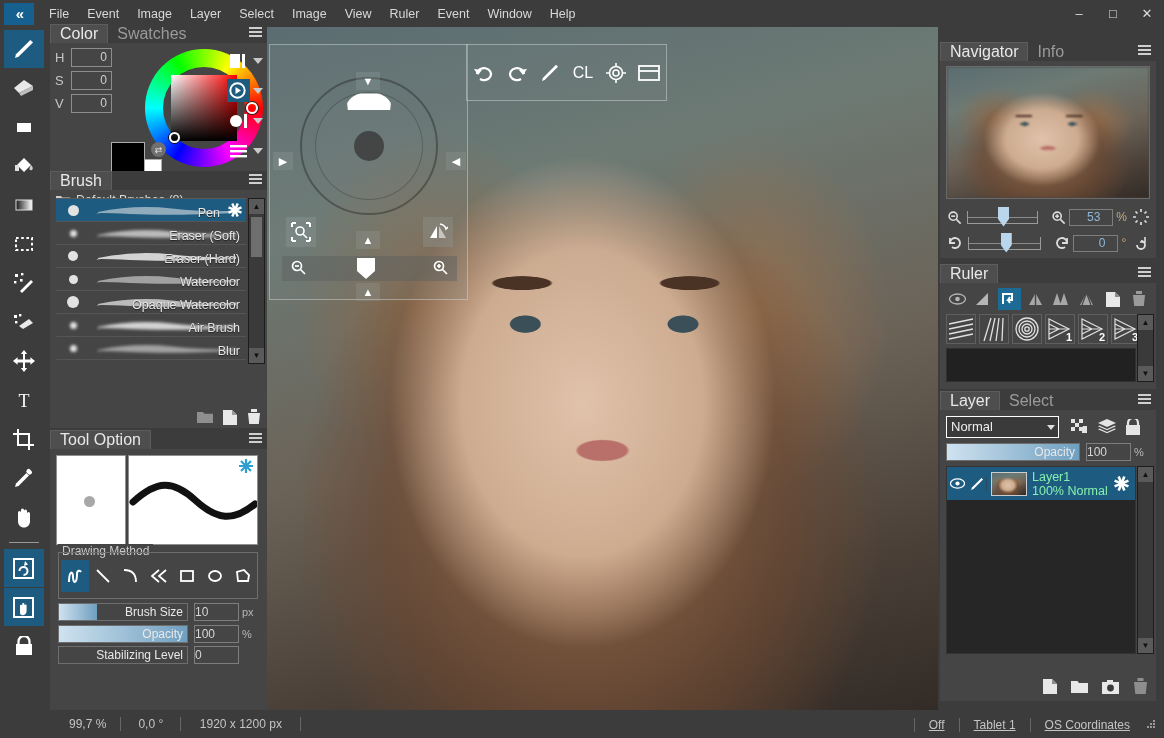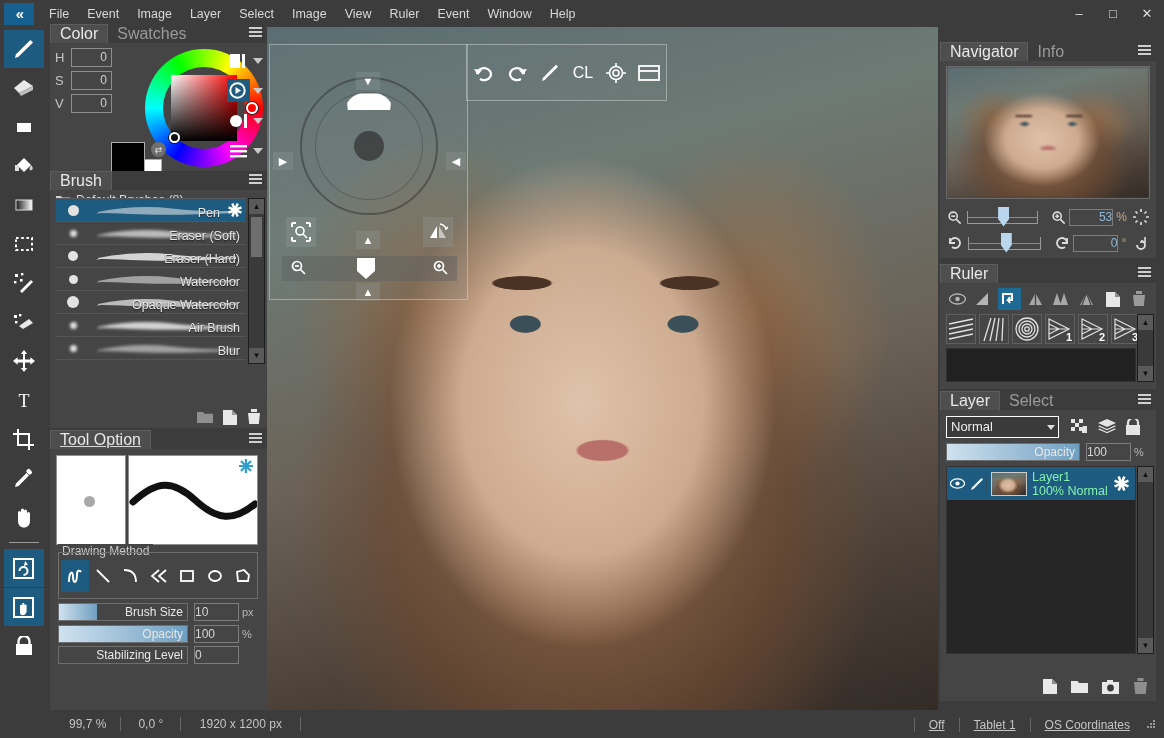--- a/index.html
+++ b/index.html
@@ -72,21 +72,21 @@
   .bdot span { display:block; border-radius:50%; background:#e2e2e2;}
   .bstroke { flex:1; position:relative; height:23px; }
   .bname { position:absolute; right:6px; bottom:1px; color:#e7e7e7; font-size:12.5px; text-shadow:0 1px 1px #222;}
   .brushitem.sel .bname { right:26px;}
   .scrollbar { position:absolute; width:17px; background:#3a3a3a; border:1px solid #1d1d1d;}
   .sbtn { width:15px; height:15px; background:#5a5a5a; display:flex; align-items:center; justify-content:center; color:#111; font-size:8px;}
   .sthumb { position:absolute; left:1px; width:13px; background:#6e6e6e; border:1px solid #3a3a3a;}
   .panelbtns { position:absolute; right:6px; bottom:3px; display:flex; gap:10px; align-items:center;}
 
   
-  #toolOption { left:50px; top:430px; width:217px; height:280px;text-decoration:underline;}
+  #toolOption { left:50px; top:430px; width:217px; height:280px;}
   .previewrow { position:absolute; left:6px; top:25px; display:flex; gap:2px;}
   .prevbox { width:70px; height:90px; background:#fff; border:1px solid #8f8f8f; position:relative;}
   .prevwide { width:130px; height:90px; background:#fff; border:1px solid #8f8f8f; position:relative;}
   .fieldset { position:absolute; left:8px; top:122px; width:200px; border:1px solid #6e6e6e; height:47px;}
   .fslegend { position:absolute; left:8px; top:114px; background:#454545; padding:0 4px; font-size:12px; color:#c9c9c9;}
   .dmrow { display:flex; height:45px; align-items:center; padding-left:2px;}
   .dmbtn { width:28px; height:32px; display:flex; align-items:center; justify-content:center; color:#fff;}
   .dmbtn.on { background:#1d5c80;}
   .sliderrow { position:absolute; left:8px; width:200px; height:20px; display:flex; align-items:center;}
   .slidetrack { position:relative; flex:1; height:18px; border:1px solid #6e6e6e; background:#454545; overflow:hidden;}
@@ -113,21 +113,21 @@
   .tsitem { display:flex; align-items:center; justify-content:center; width:26px; height:30px; font-size:15px;}
 
   
   #navPanel { left:940px; top:42px; width:216px; height:216px;}
   .navthumb { position:absolute; left:6px; top:24px; width:204px; height:133px; border:1px solid #6a6a6a; overflow:hidden;}
   .navrow { position:absolute; left:4px; width:208px; height:26px; display:flex; align-items:center;}
   .navicon { width:22px; display:flex; align-items:center; justify-content:center; color:#dadada; font-size:14px;}
   .navtrack { position:relative; width:74px; height:13px; border-left:1px solid #9a9a9a; border-right:1px solid #9a9a9a; border-bottom:1px solid #9a9a9a; margin:0 2px;}
   .navtrack:before { content:''; position:absolute; left:0; right:0; top:6px; height:1px; background:#8b8b8b;}
   .navthumbmark { position:absolute; top:-4px; width:11px; height:20px; background:#b9d6ec; clip-path:polygon(0 0,100% 0,100% 62%,50% 100%,0 62%);}
-  .navnum { width:46px; height:17px; border:1px solid #7d7d7d; text-align:right; padding-right:0; font-size:12px; color:#8fb8d8; line-height:15px;}
+  .navnum { width:46px; height:17px; border:1px solid #7d7d7d; text-align:right; padding-right:12px; font-size:12px; color:#8fb8d8; line-height:15px;}
 
   #rulerPanel { left:940px; top:264px; width:216px; height:125px;}
   .rulerrow1 { position:absolute; left:6px; top:24px; width:204px; display:flex; gap:3px;}
   .ricon { width:24px; height:22px; display:flex; align-items:center; justify-content:center; color:#bdbdbd;}
   .ricon.on { background:#1d6a95; color:#fff;}
   .rulerrow2 { position:absolute; left:6px; top:50px; display:flex; gap:3px;}
   .rbig { width:30px; height:30px; border:1px solid #5f5f5f; display:flex; align-items:center; justify-content:center; background:#454545;}
   .rulerlist { position:absolute; left:6px; top:84px; width:190px; height:34px; background:#212121; border:1px solid #303030;}
 
   #layerPanel { left:940px; top:391px; width:216px; height:310px;}

